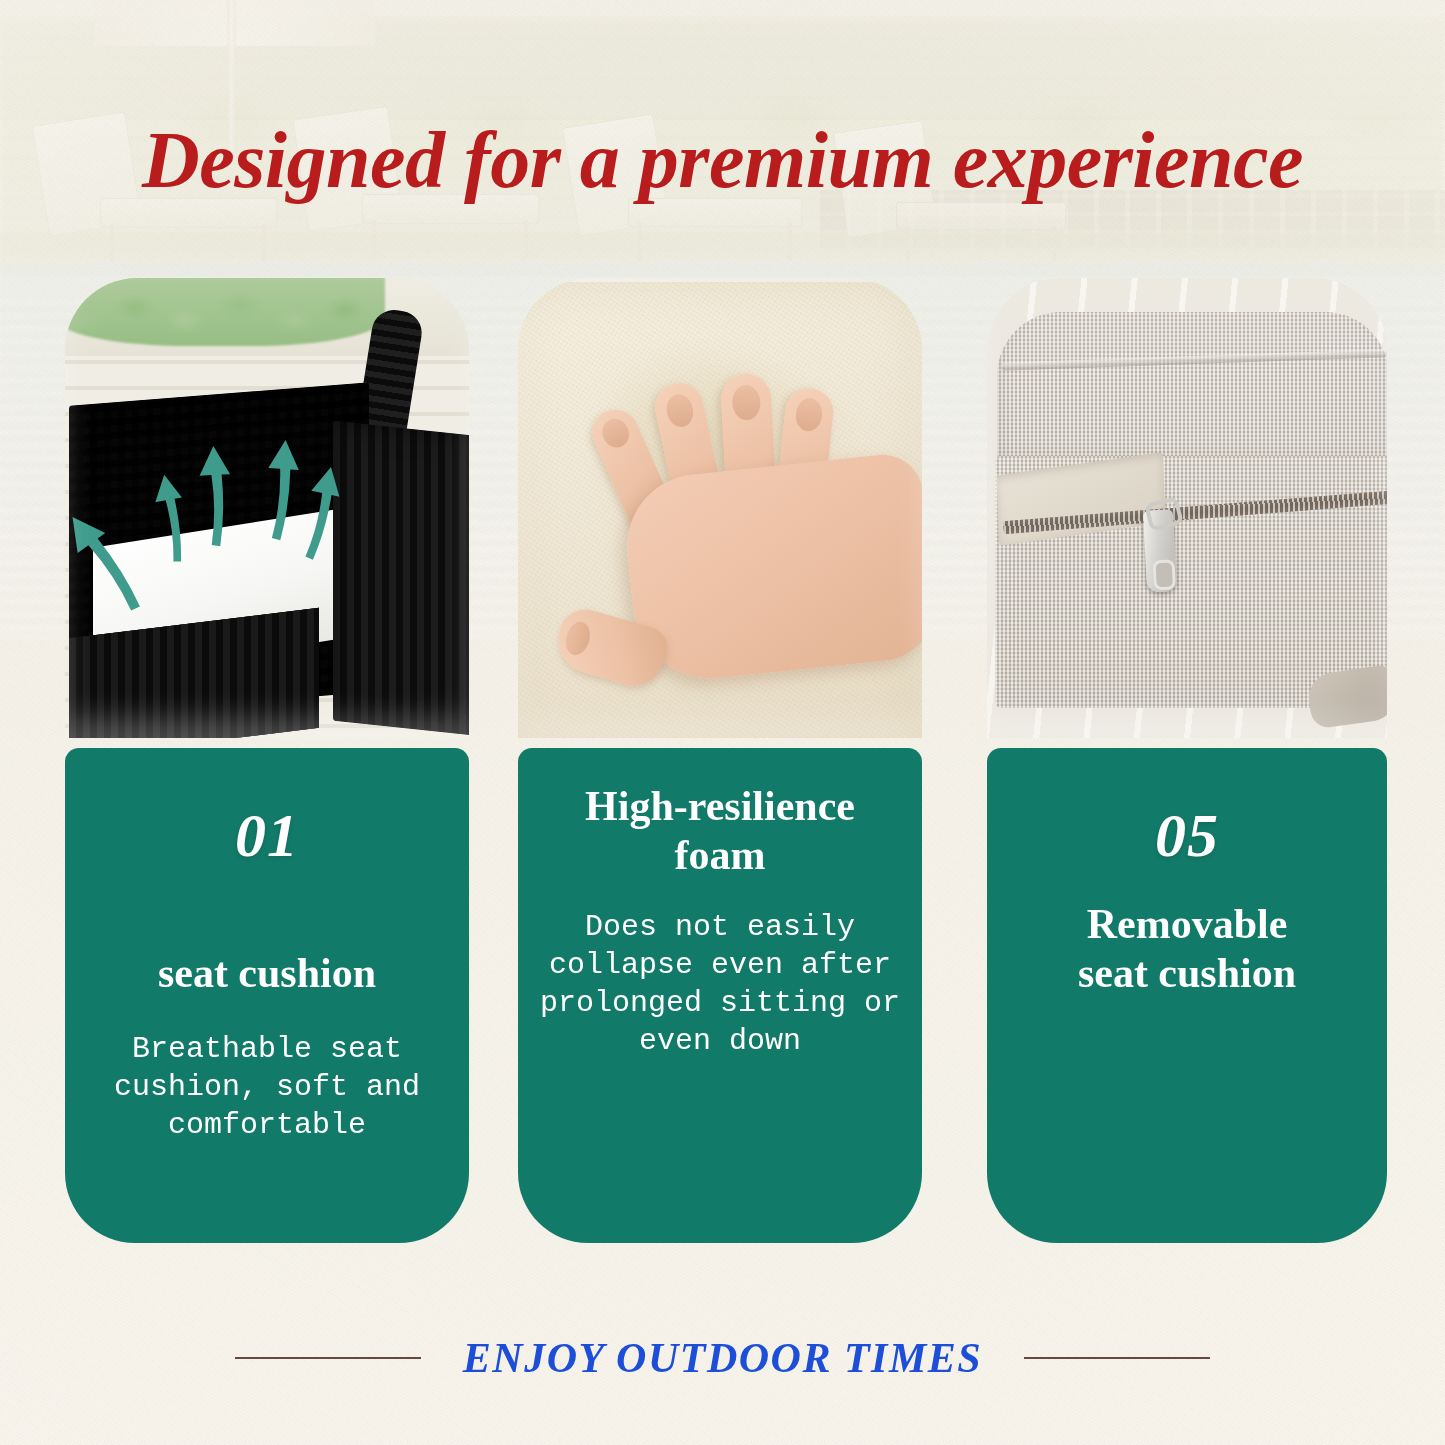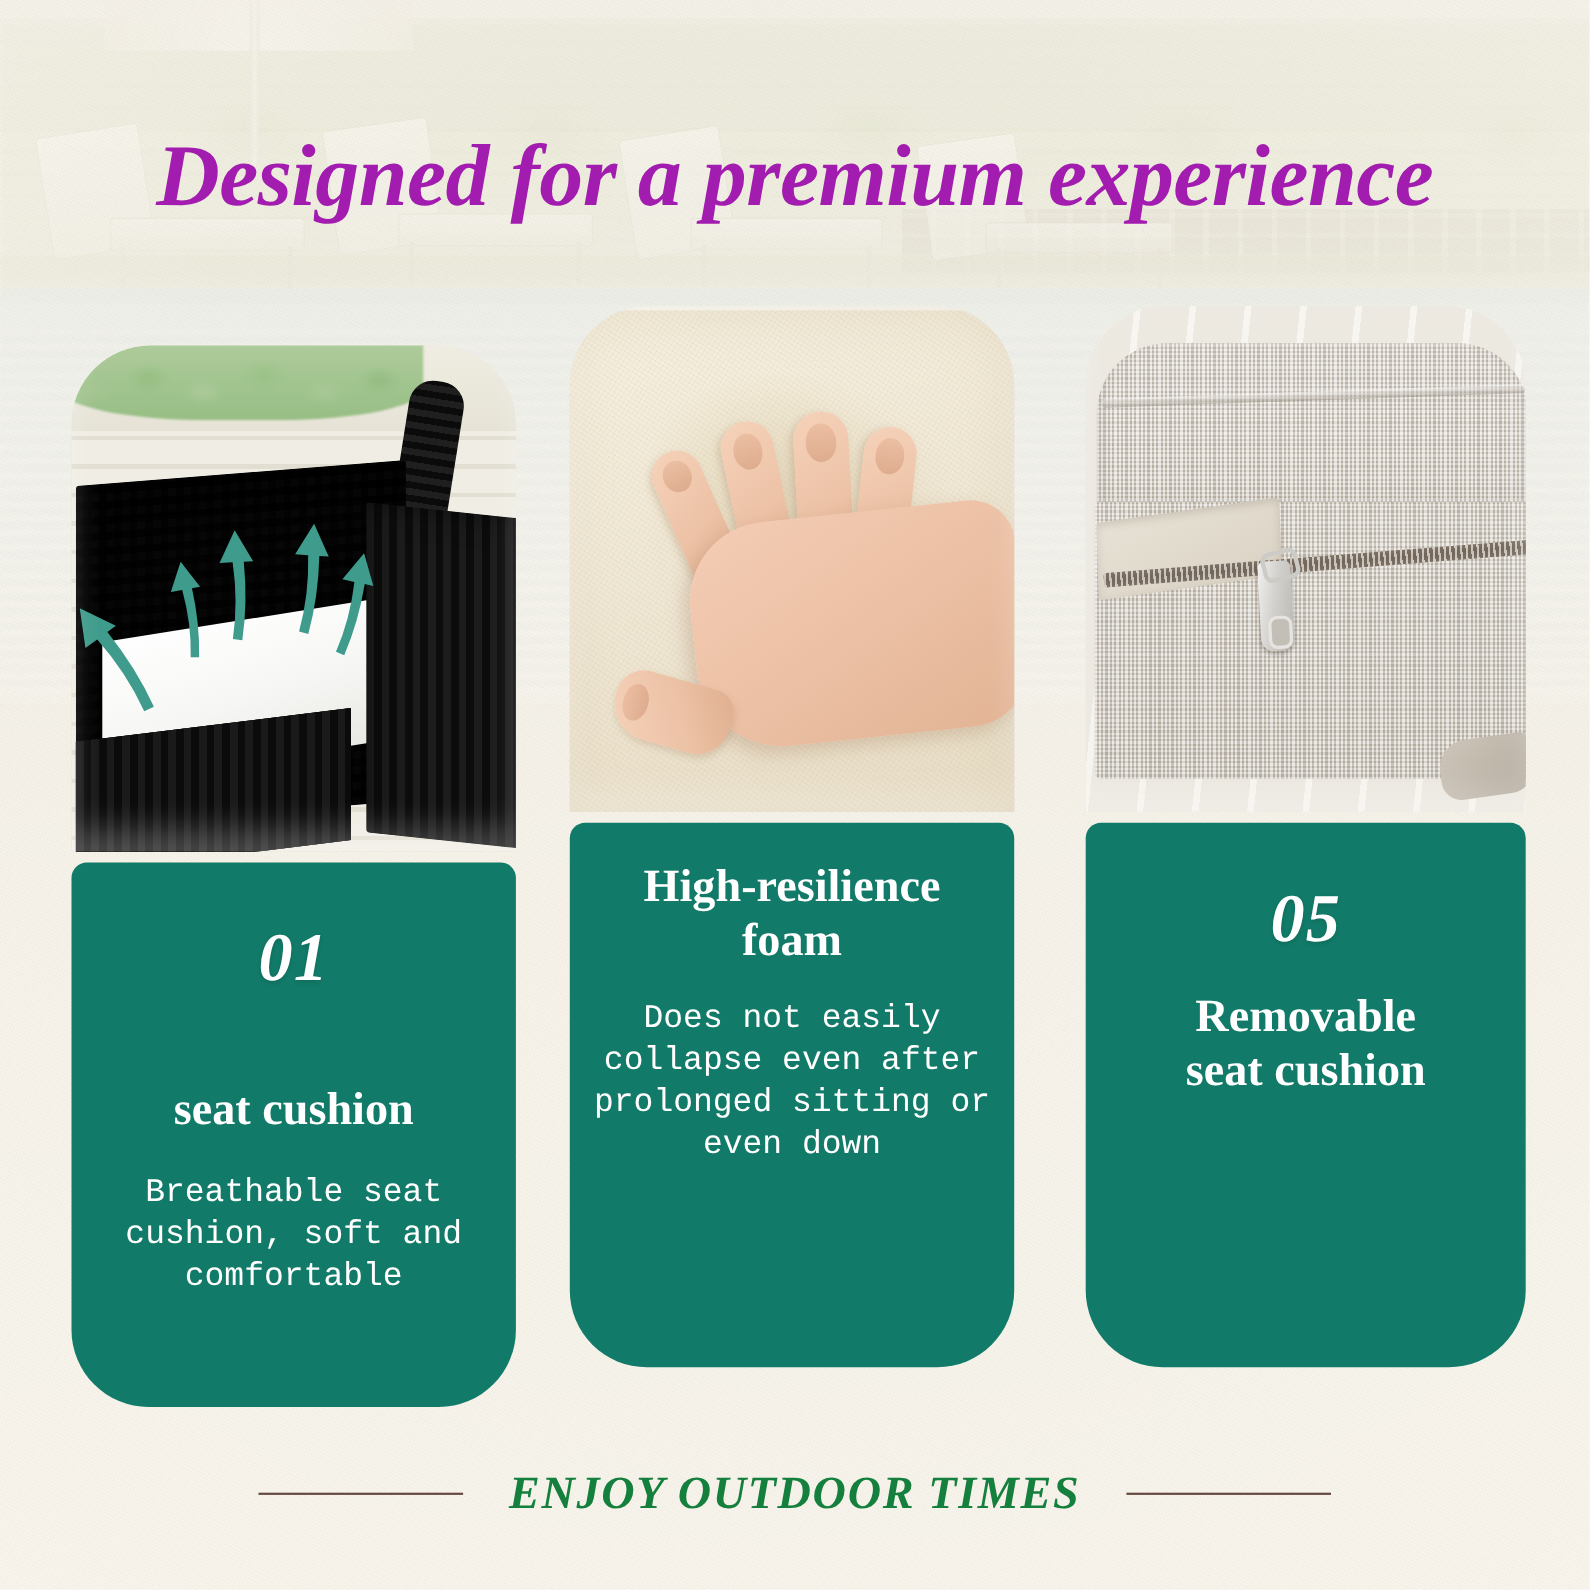--- a/index.html
+++ b/index.html
@@ -164,39 +164,39 @@
   .headline {
     position: absolute;
     left: 0; top: 118px;
     width: 1445px;
     text-align: center;
     font-family: "Liberation Serif", serif;
     font-weight: bold;
     font-style: italic;
     font-size: 80px;
     letter-spacing: -0.5px;
-    color: #a21caf;
+    color: #b91c1c;
     white-space: nowrap;
     line-height: 1.05;
   }
 
   
   .cards {
     position: absolute;
     left: 0; top: 278px;
     width: 1445px;
     height: 975px;
   }
   .card {
     position: absolute;
     top: 0;
     width: 404px;
     height: 965px;
   }
-  .card.c1 { left: 65px; margin-top: 36px; }
+  .card.c1 { left: 65px; }
   .card.c2 { left: 518px; }
   .card.c3 { left: 987px; width: 400px; }
 
   .photo {
     position: absolute;
     left: 0; top: 0;
     width: 100%;
     height: 460px;
     border-radius: 72px 72px 0 0;
     overflow: hidden;
@@ -464,21 +464,21 @@
     height: 2px;
     background: #4a2c20;
     opacity: .85;
   }
   .footer .ftext {
     font-family: "Liberation Serif", serif;
     font-weight: bold;
     font-style: italic;
     font-size: 42px;
     letter-spacing: 1.5px;
-    color: #15803d;
+    color: #1d4ed8;
     white-space: nowrap;
   }
 </style>
 </head>
 <body>
 
 <div class="poster">
 
   <div class="bg-scene">
     <div class="bg-sky"></div>

